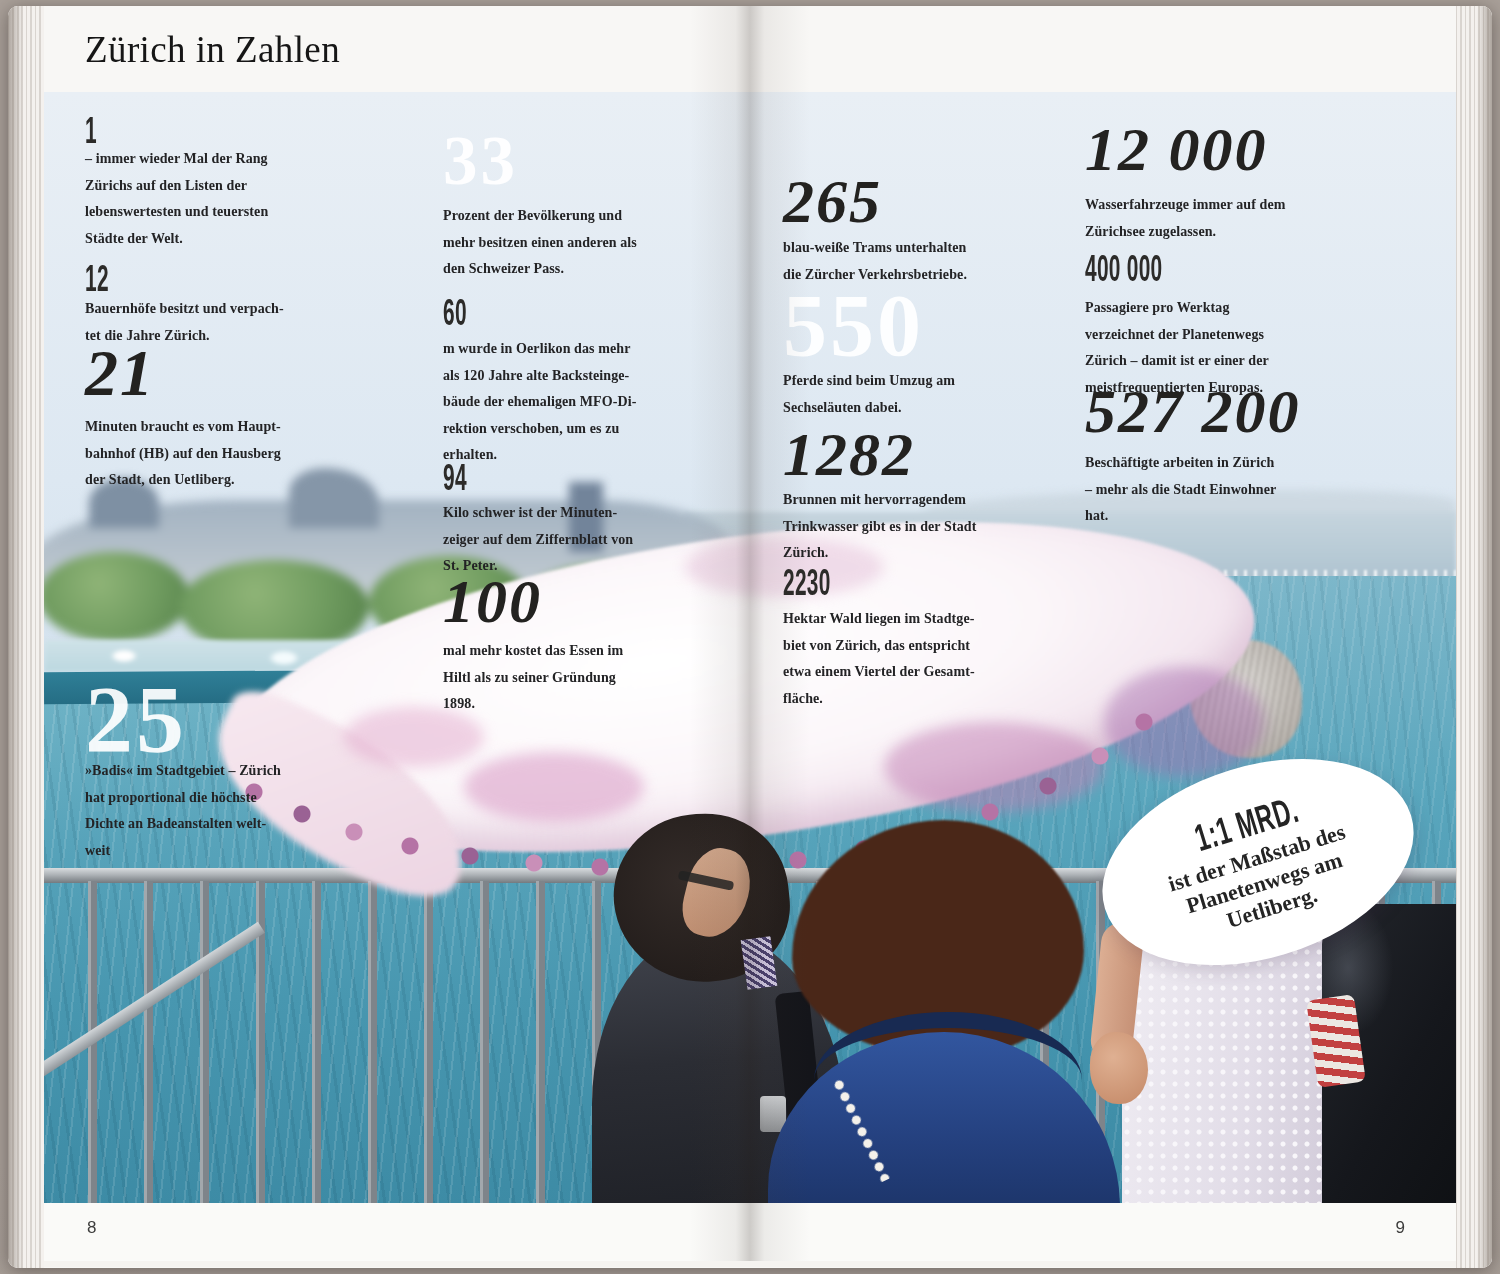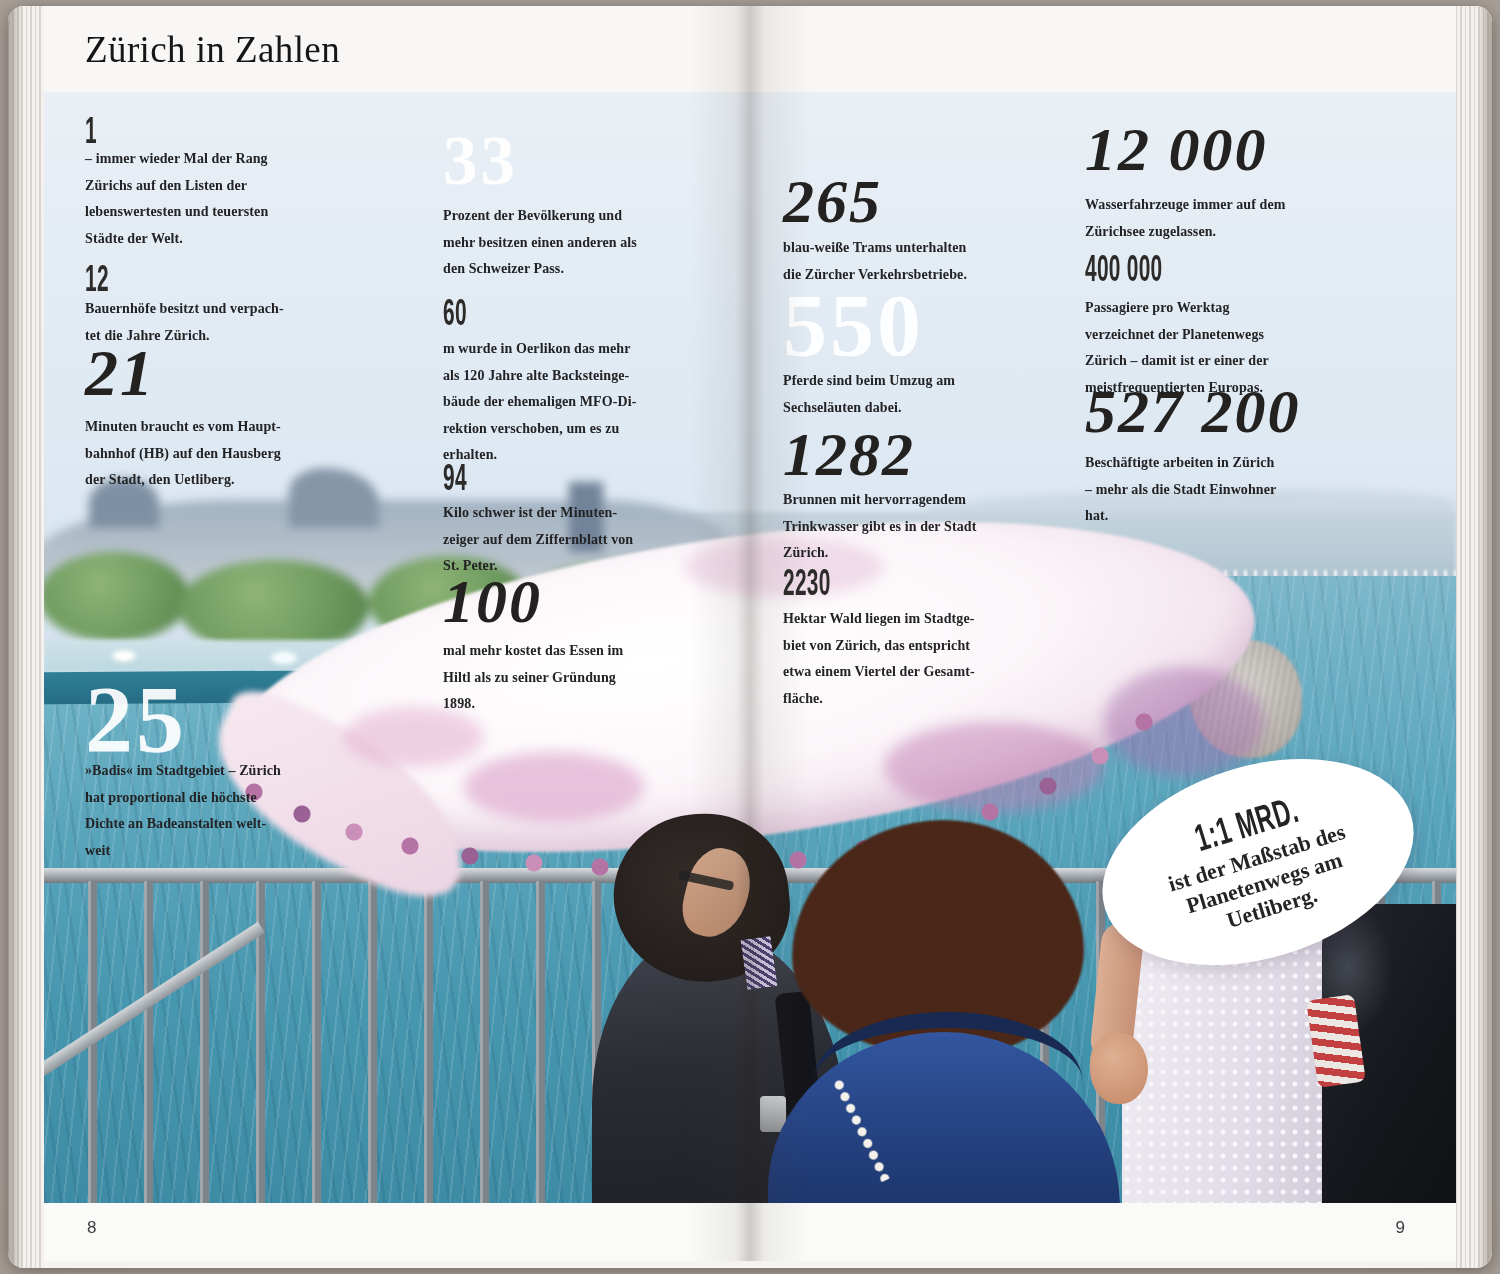--- a/index.html
+++ b/index.html
@@ -1,21 +1,21 @@
 <!DOCTYPE html>
 <html><head>
 <meta charset="utf-8">
 <style>
   html,body{margin:0;padding:0;}
   .stage{position:relative;width:1500px;height:1274px;overflow:hidden;
          background:radial-gradient(130% 130% at 50% 40%, #a9a099 55%, #92897f 100%);
          font-family:"Liberation Serif",serif;}
   
   .book{position:absolute;left:8px;top:6px;right:8px;bottom:6px;background:#f5f3f0;
-        border-radius:16px;overflow:hidden;
+        border-radius:10px;overflow:hidden;
         box-shadow:0 3px 18px rgba(40,32,28,.45), inset 0 0 0 1px rgba(255,255,255,.35);}
   .edge{position:absolute;top:0;bottom:0;width:36px;}
   .edge-left{left:0;background:
       linear-gradient(90deg, rgba(115,103,93,.55) 0, rgba(115,103,93,0) 42%),
       repeating-linear-gradient(90deg,#d9d4cf 0 1.5px,#f4f1ee 1.5px 4.5px);}
   .edge-right{right:0;background:
       linear-gradient(270deg, rgba(115,103,93,.55) 0, rgba(115,103,93,0) 42%),
       repeating-linear-gradient(90deg,#d9d4cf 0 1.5px,#f4f1ee 1.5px 4.5px);}
   .edge-bottom{position:absolute;left:36px;right:36px;bottom:0;height:7px;
       background:repeating-linear-gradient(0deg,#d6d1cc 0 1.5px,#efecе9 1.5px 3.5px);}

